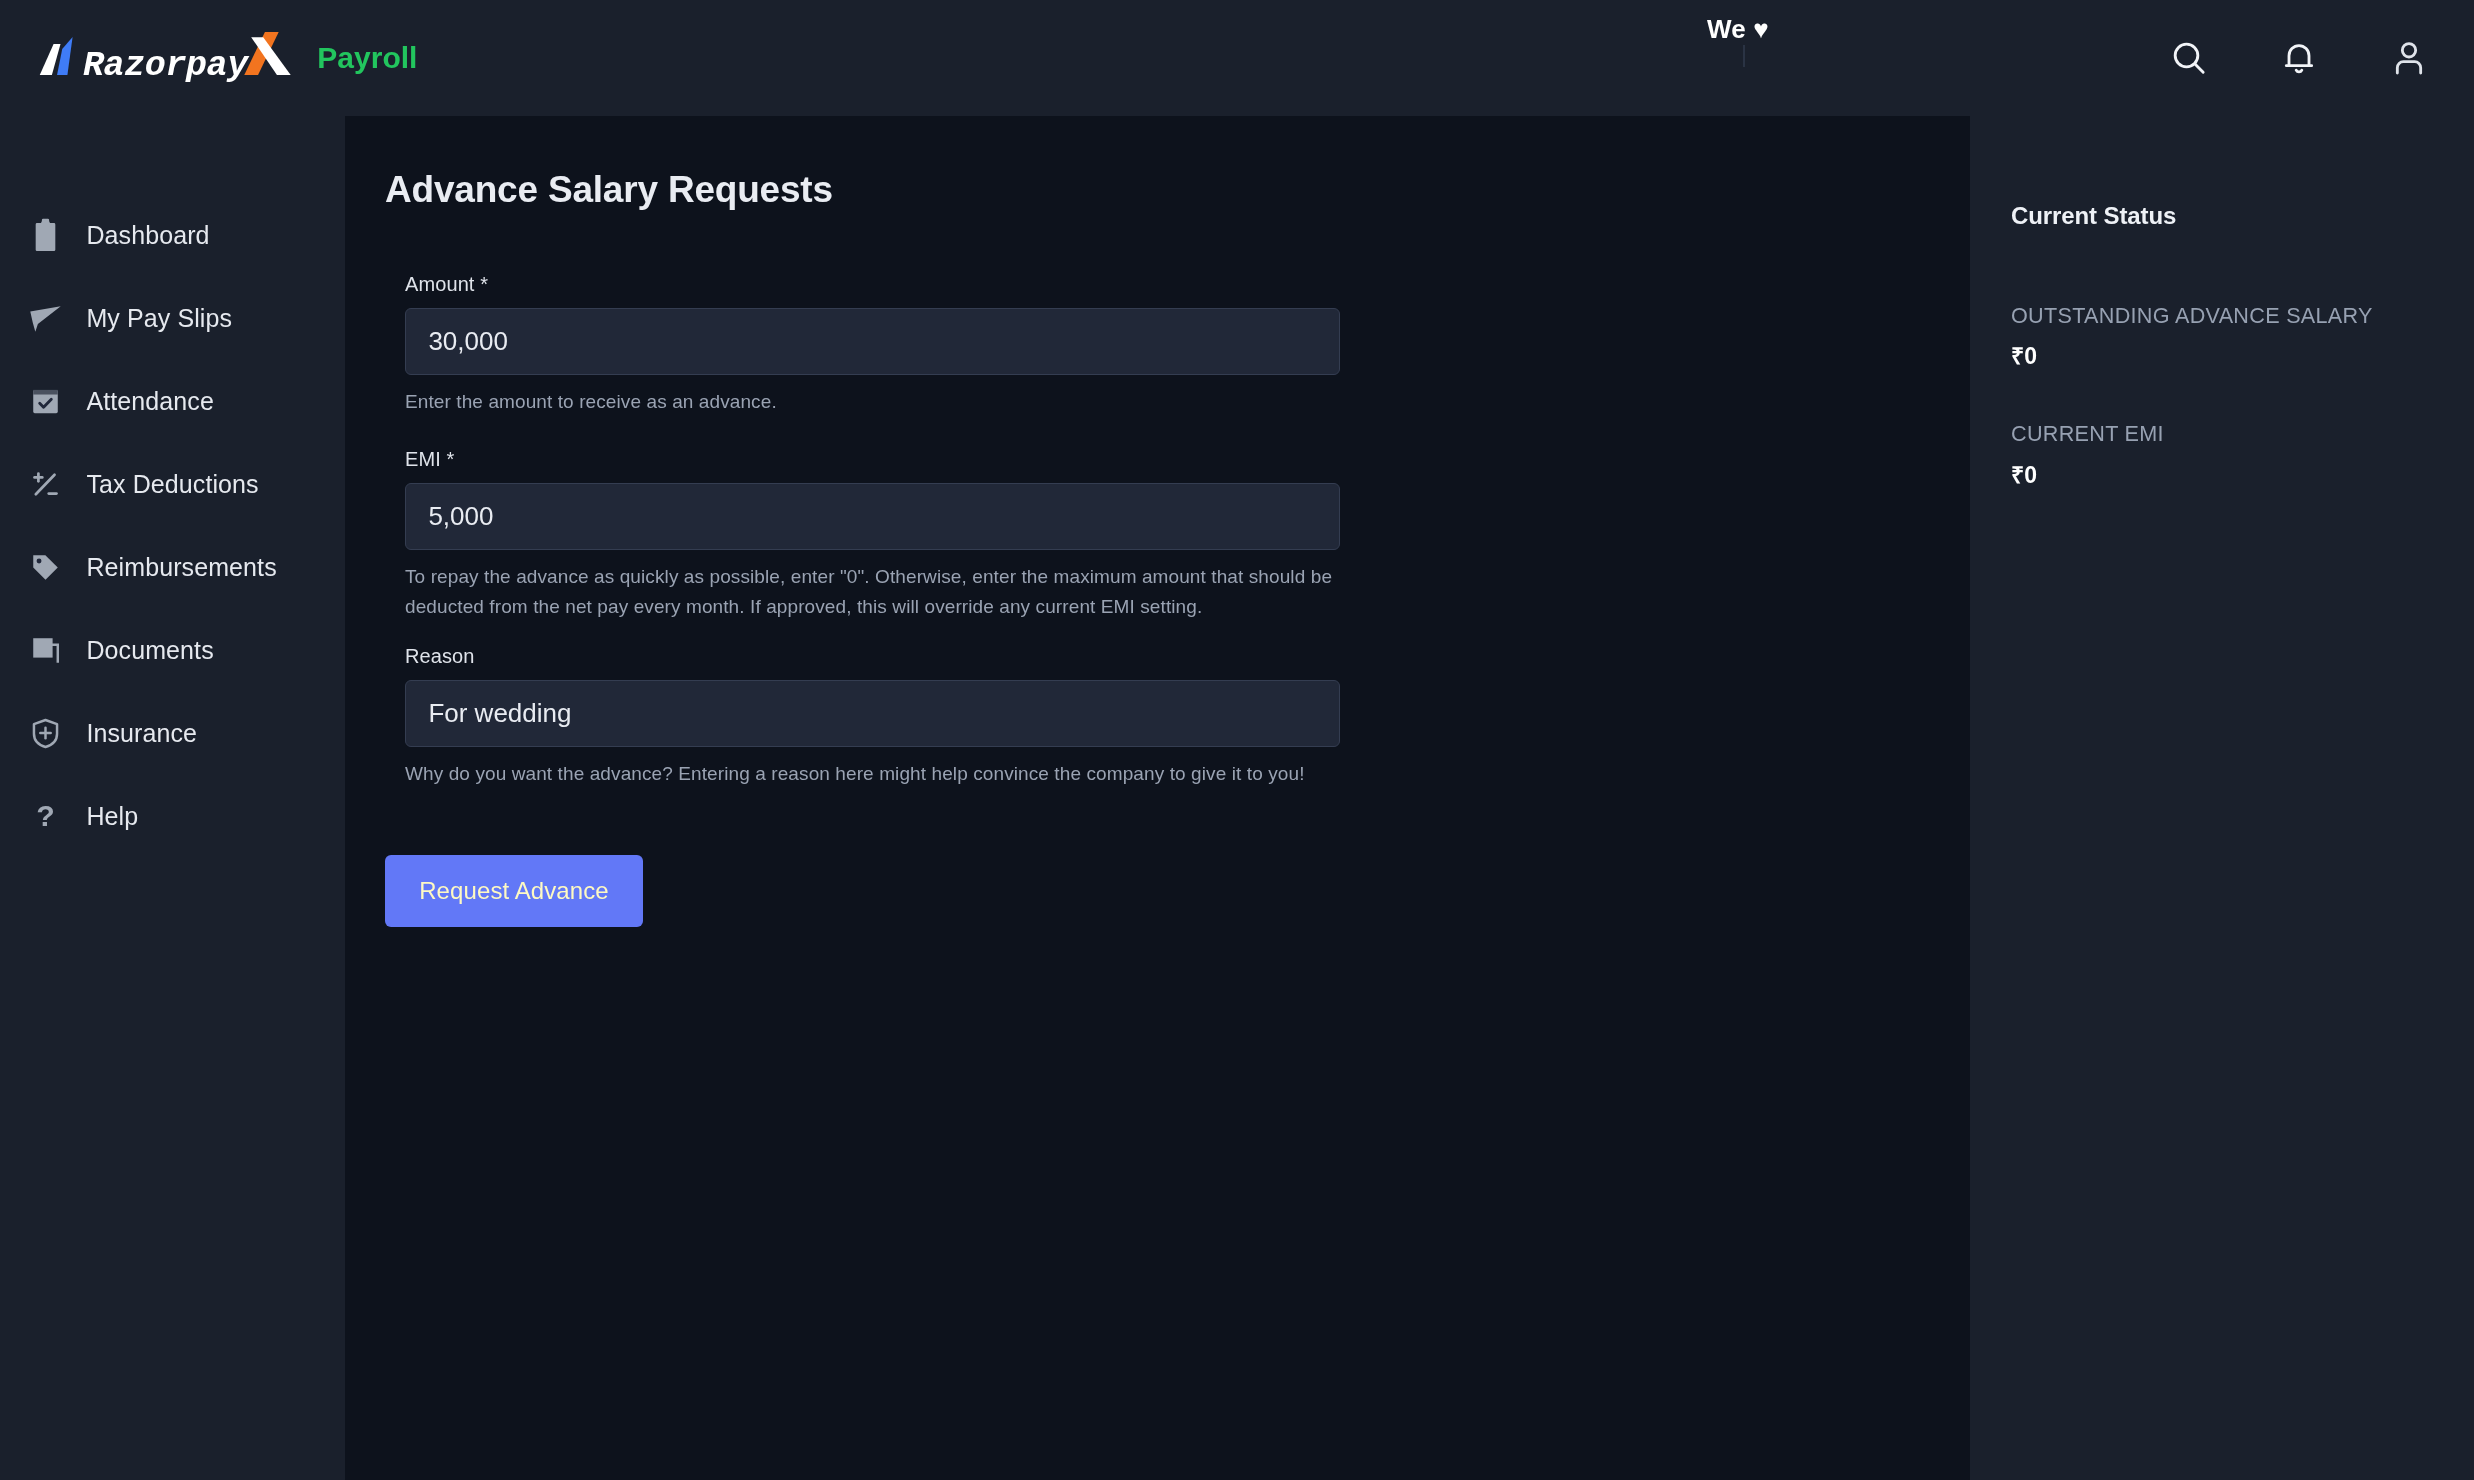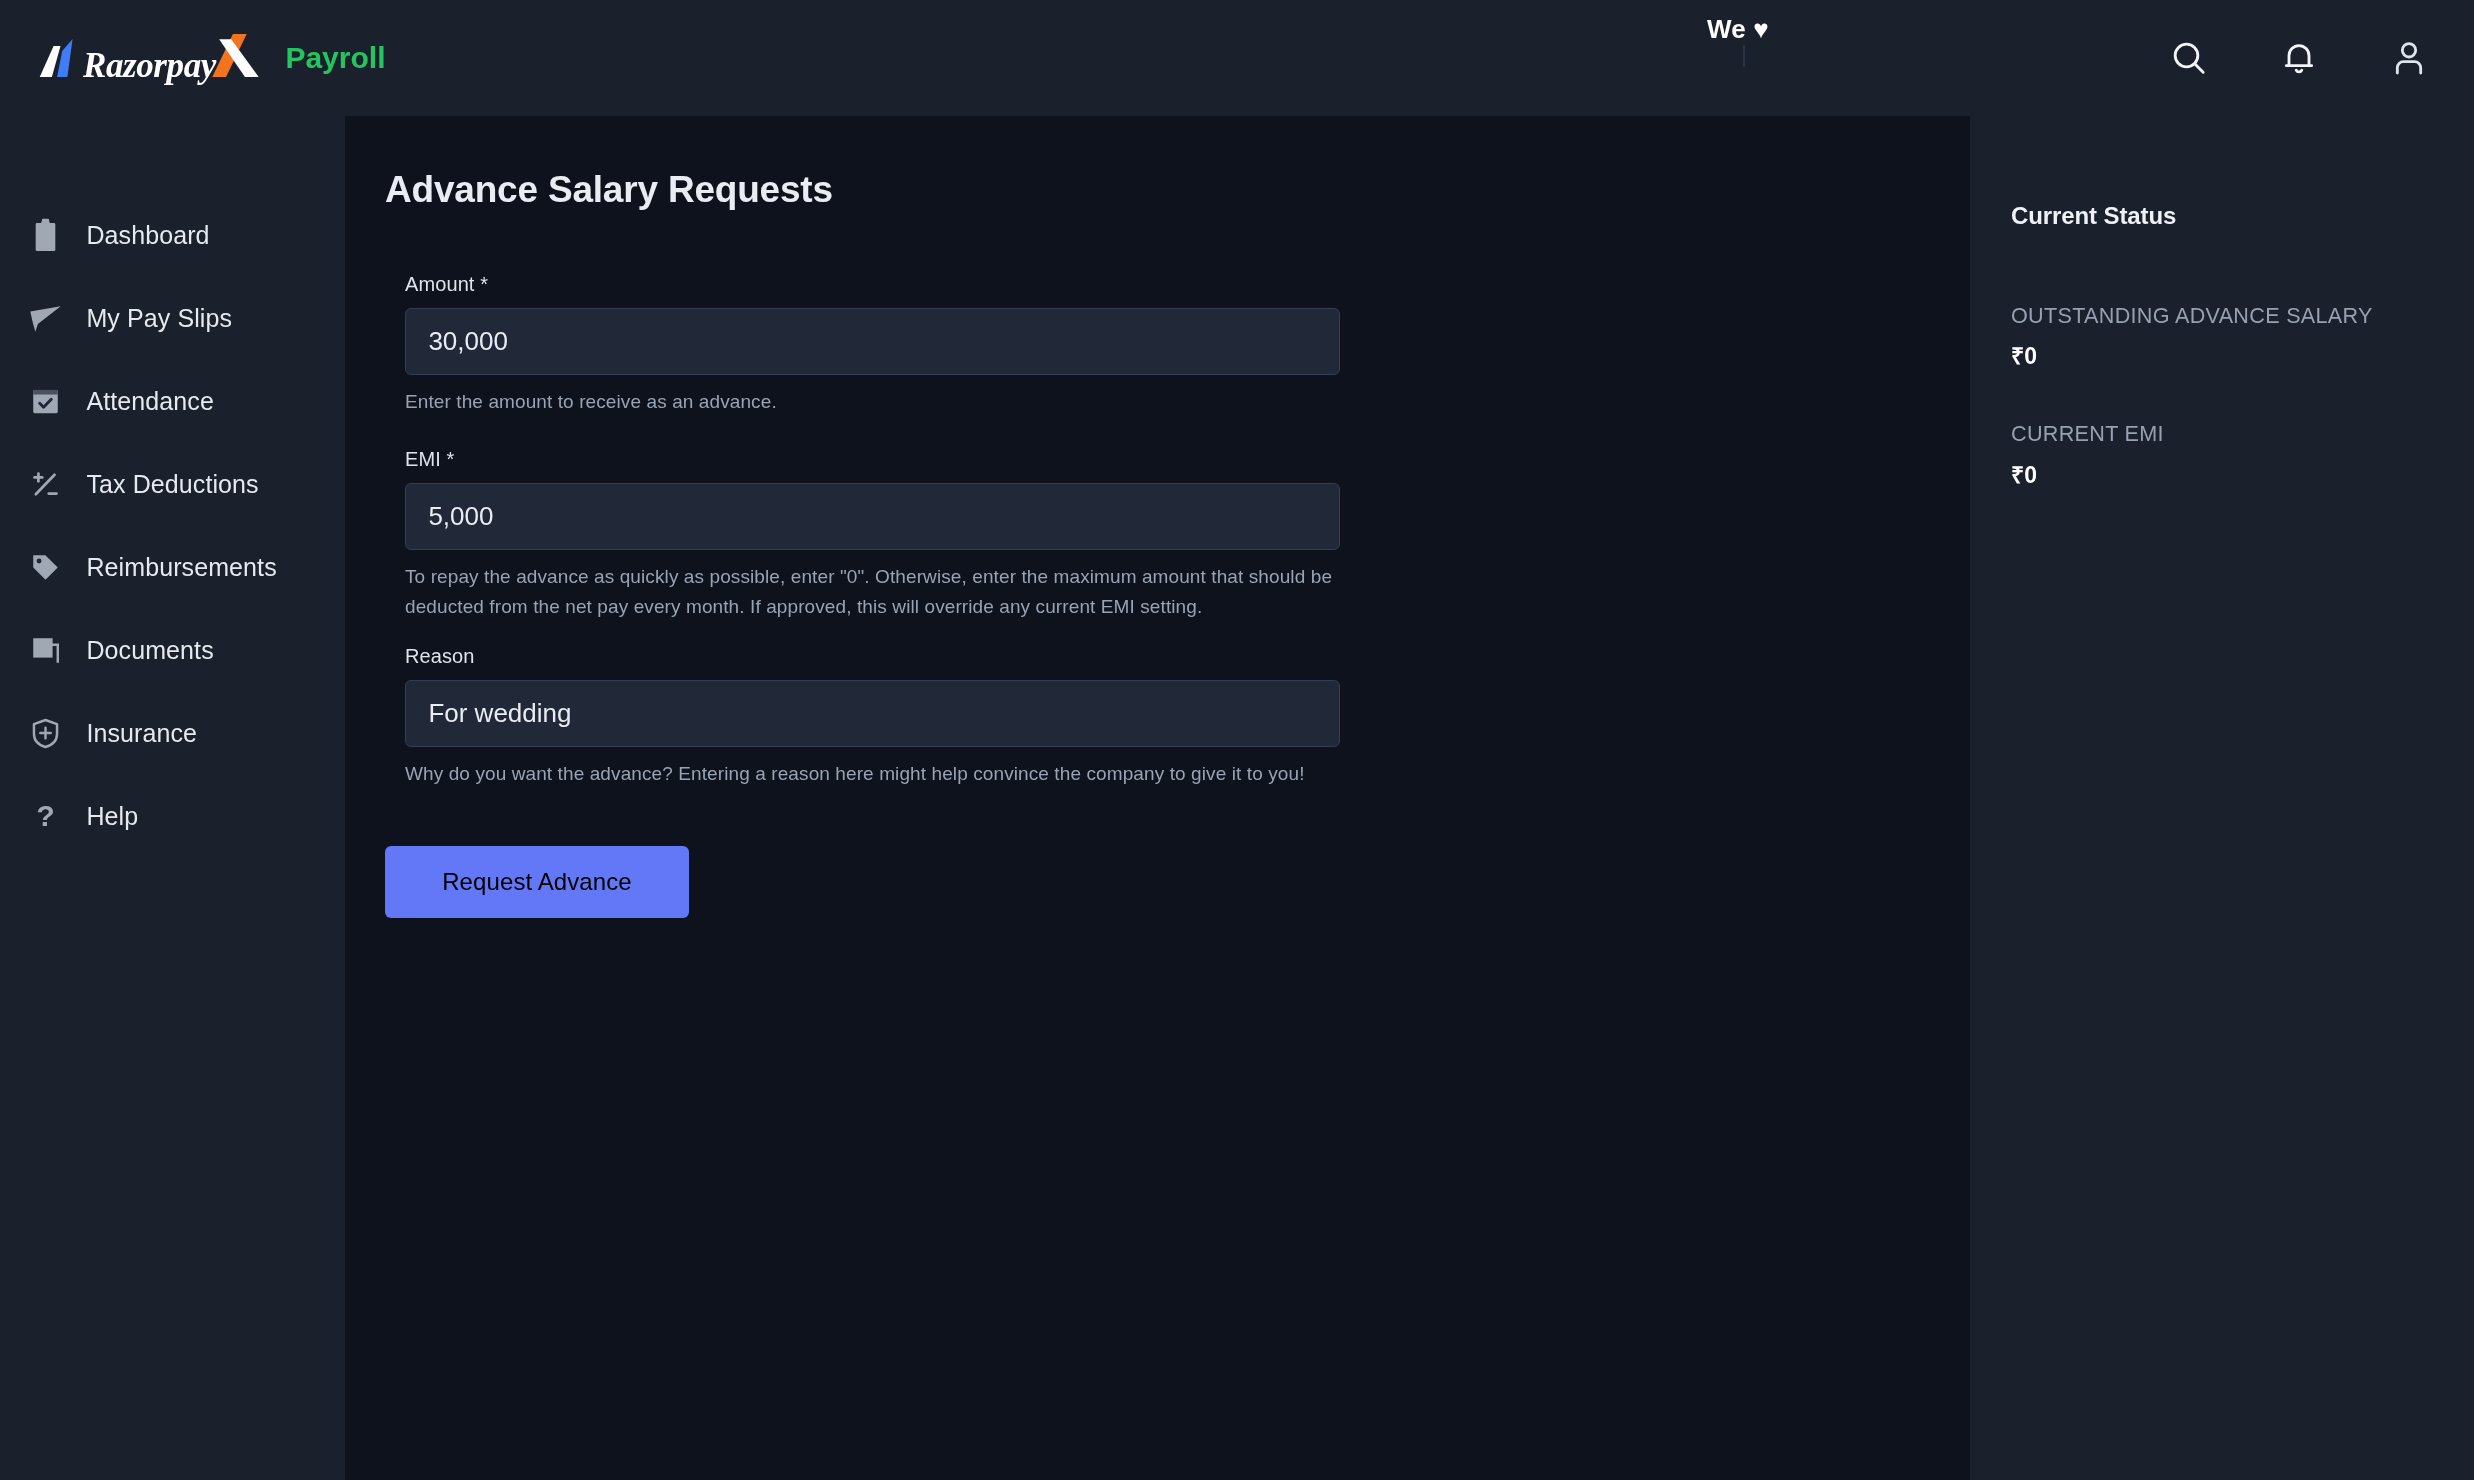--- a/index.html
+++ b/index.html
@@ -36,21 +36,21 @@
     margin-left: 38px;
     gap: 12px;
   }
   .brand-logo {
     display: flex;
     align-items: baseline;
     gap: 0;
   }
   .logo-mark { display: block; }
   .logo-word {
-    font-family: Liberation Serif, serif;
+    font-family: Liberation Mono, monospace;
     font-size: 35px;
     font-weight: bold;
     font-style: italic;
     color: #ffffff;
     letter-spacing: -0.4px;
     line-height: 1;
   }
   .brand-product {
     font-size: 30px;
     font-weight: bold;
@@ -179,27 +179,27 @@
     color: #9aa3b3;
     line-height: 1.55;
     letter-spacing: 0.1px;
   }
 
   .gap-amount { height: 32px; }
   .gap-emi    { height: 24px; }
   .gap-reason { height: 54px; }
 
   .submit-btn {
-    margin-top: 3px;
-    width: 304px;
+    margin-top: 12px;
+    width: 258px;
     height: 72px;
     background: #6278f7;
     border: none;
     border-radius: 6px;
-    color: #000000;
+    color: #fef9c3;
     font-size: 24px;
     font-family: "Liberation Sans", sans-serif;
     cursor: pointer;
     letter-spacing: 0.1px;
   }
 
   
   .status-panel {
     position: absolute;
     top: 116px;

